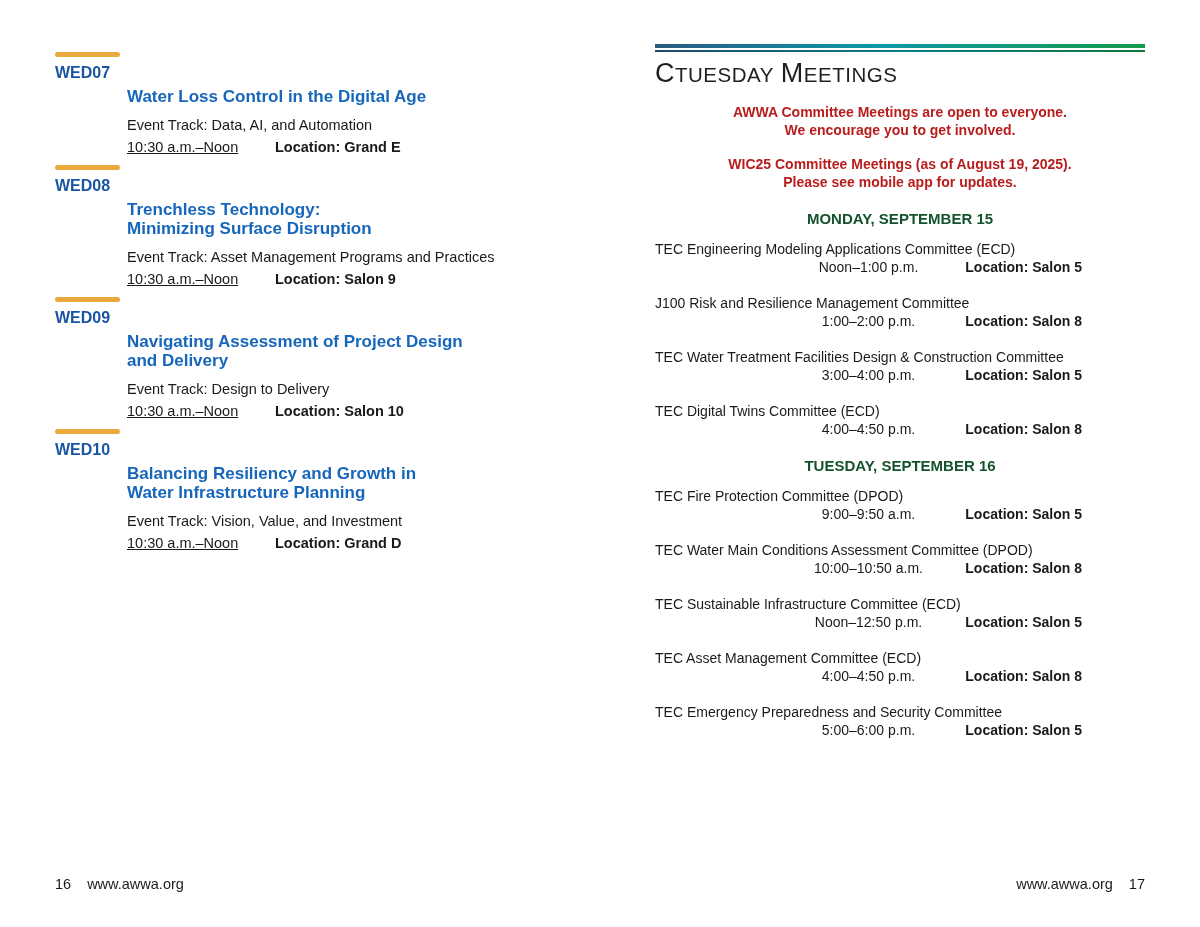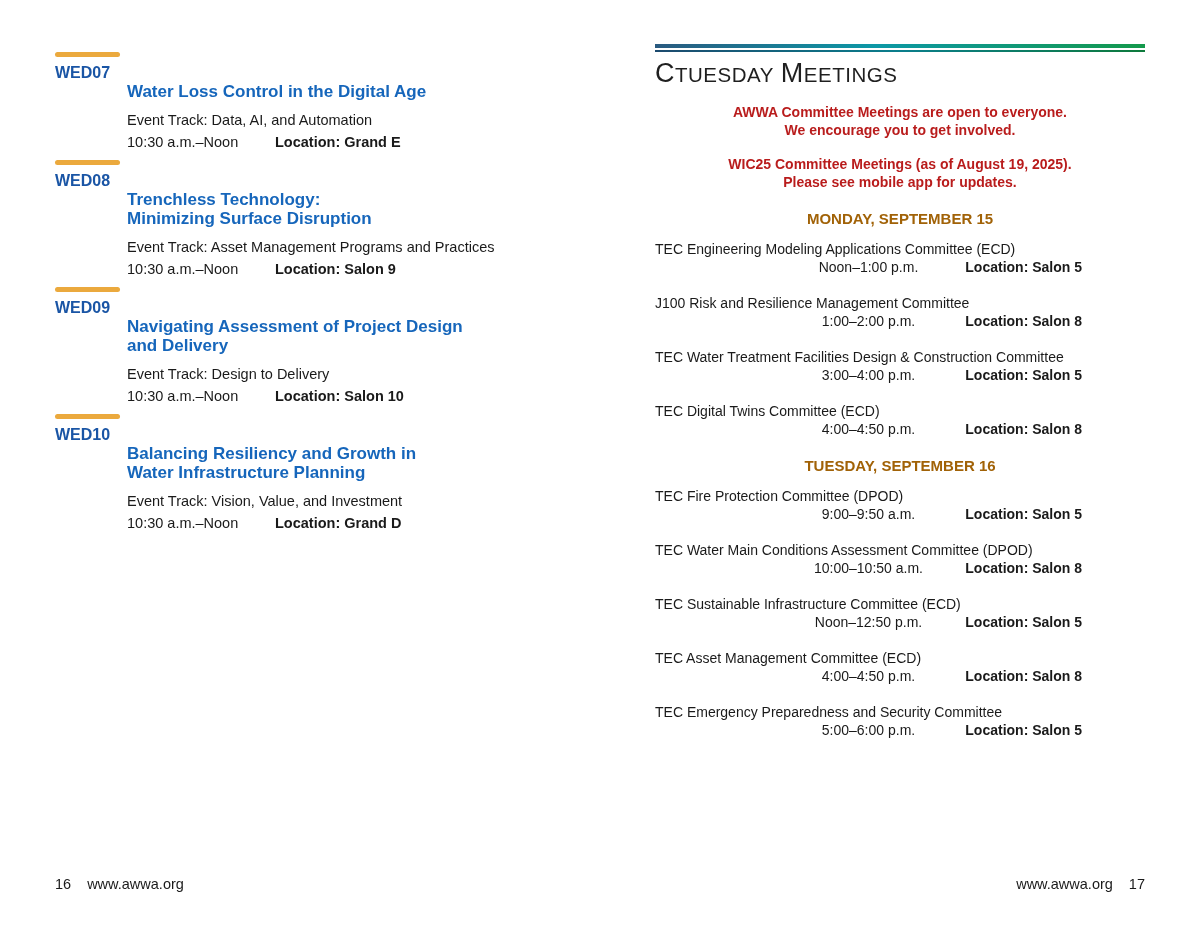--- a/index.html
+++ b/index.html
@@ -8,36 +8,36 @@
     font-family:"Liberation Sans", sans-serif;color:#1a1a1a;overflow:hidden;
   }
   .multiline{white-space:pre-line;}
 
   
   .left-col{position:absolute;left:55px;top:52px;width:545px;}
   .session{margin-bottom:8px;}
   .session-bar{width:65px;height:5px;background:#EBA93D;border-radius:2.5px;}
   .session-code{margin-top:7px;font-size:16px;line-height:18px;font-weight:bold;color:#1A55A5;}
   .session-body{margin-left:72px;}
-  .session-title{font-size:17px;line-height:19.5px;font-weight:bold;color:#1666BB;}
+  .session-title{margin-top:5px;font-size:17px;line-height:19.5px;font-weight:bold;color:#1666BB;}
   .session-track{margin-top:9px;font-size:14.5px;line-height:19px;color:#1a1a1a;}
   .session-timeline{margin-top:3px;font-size:14.5px;line-height:19px;}
-  .session-time{display:inline-block;width:148px;}
+  .session-time{display:inline-block;width:148px;text-decoration:underline;}
   .session-loc{font-weight:bold;}
 
   
   .right-col{position:absolute;left:655px;top:44px;width:490px;}
   .rule-thick{height:4px;background:linear-gradient(90deg,#2A5A80 0%,#0C98A6 45%,#14994B 100%);}
   .rule-thin{height:2px;margin-top:2px;background:linear-gradient(90deg,#1C4A6E 0%,#0A7E8C 50%,#0E7A3C 100%);}
   .cm-title{margin-top:5px;color:#1f1f1f;font-weight:normal;letter-spacing:0.5px;font-size:27px;line-height:32px;}
   .cm-title .small{font-size:20.5px;}
   .cm-title .gap{display:inline-block;width:7px;}
   .intro{margin-top:13px;text-align:center;font-weight:bold;font-size:14px;line-height:17.5px;color:#b91c1c;}
   .intro + .intro{margin-top:17px;}
-  .day-heading{margin-top:19px;margin-bottom:13px;text-align:center;font-weight:bold;font-size:15px;color:#a16207;}
+  .day-heading{margin-top:19px;margin-bottom:13px;text-align:center;font-weight:bold;font-size:15px;color:#14532d;}
   .meetings{width:427px;}
   .meeting{margin-bottom:18px;}
   .meeting-name{font-size:14px;line-height:18px;color:#1a1a1a;}
   .meeting-line2{position:relative;height:18px;font-size:14px;line-height:18px;}
   .meeting-time{position:absolute;left:50%;transform:translateX(-50%);white-space:nowrap;}
   .meeting-loc{position:absolute;right:0;font-weight:bold;white-space:nowrap;}
 
   
   .footer-left{position:absolute;left:55px;top:876px;font-size:14.5px;}
   .footer-right{position:absolute;left:655px;top:876px;width:490px;text-align:right;font-size:14.5px;}

